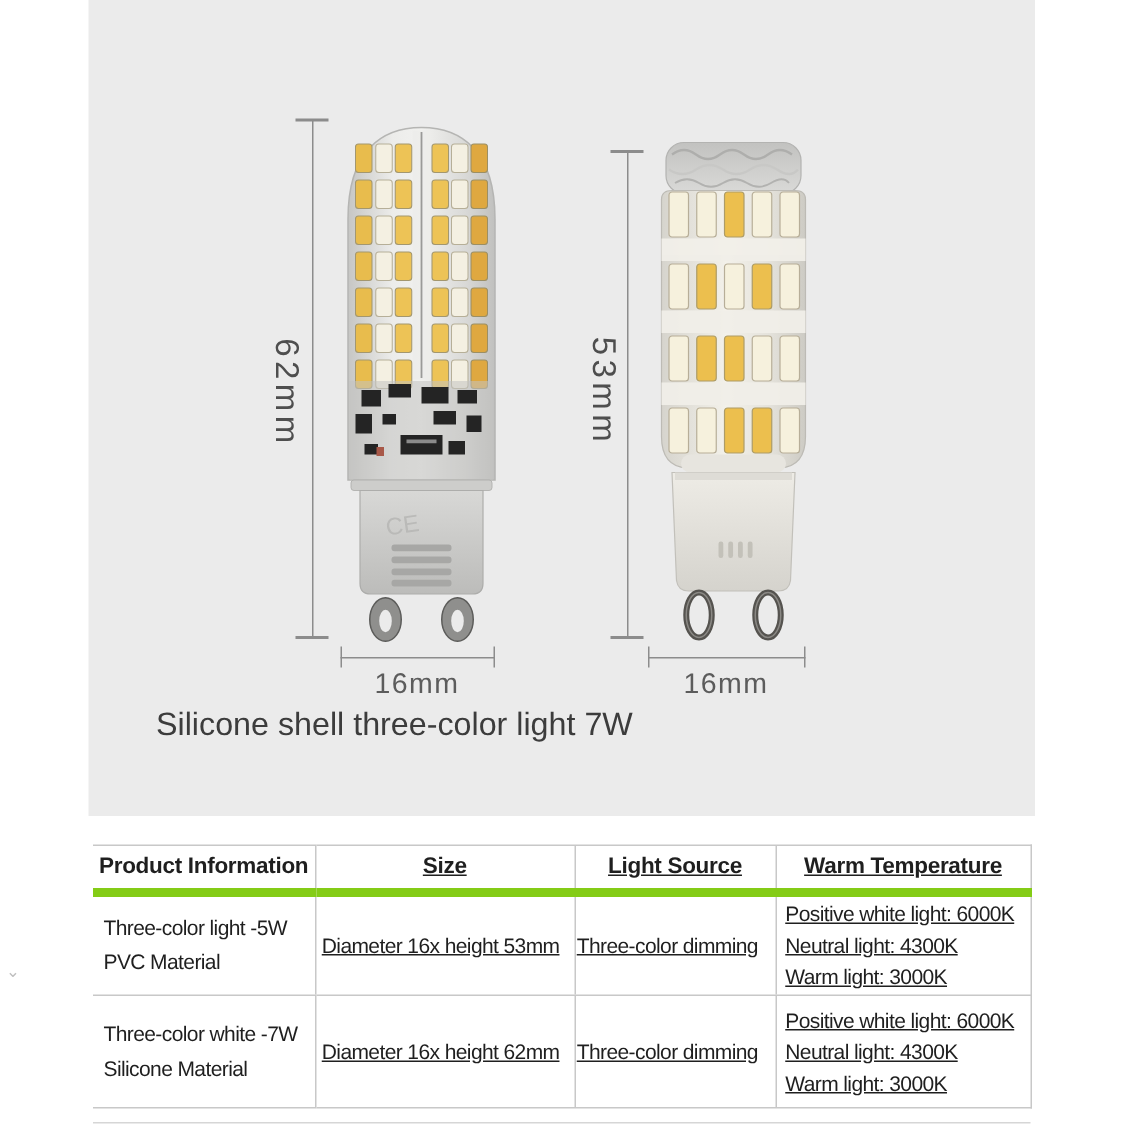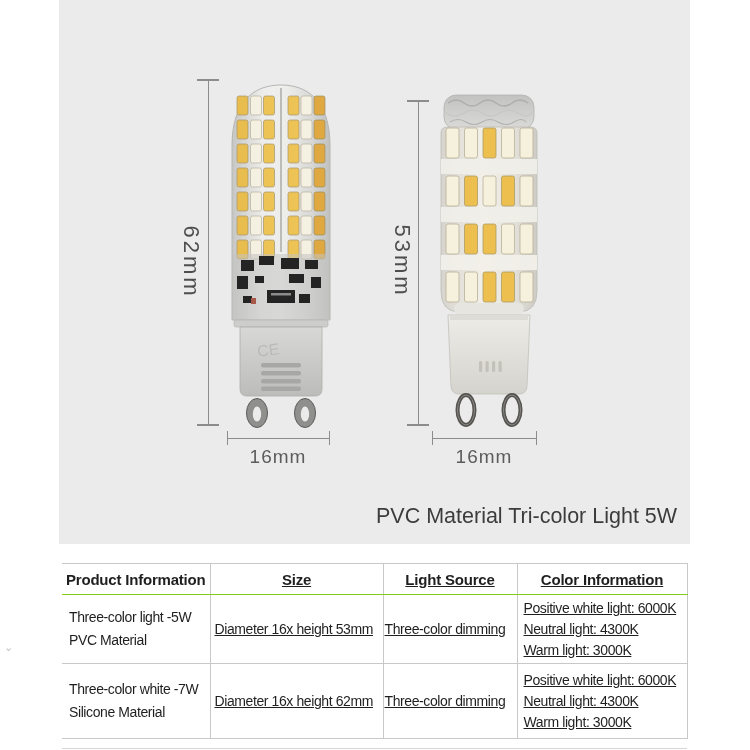--- a/index.html
+++ b/index.html
@@ -24,21 +24,21 @@
     white-space:nowrap;font-size:19px;letter-spacing:1px;color:#5c5c5c;}
 
   .caption{position:absolute;font-size:21.5px;color:#3c3c3c;white-space:nowrap;}
 
   
   table.spec{position:absolute;left:62px;top:563px;width:625px;border-collapse:collapse;
     table-layout:fixed;font-size:14px;letter-spacing:-0.4px;color:#1f1f1f;}
   table.spec col.c1{width:148px;} table.spec col.c2{width:173px;}
   table.spec col.c3{width:134px;} table.spec col.c4{width:170px;}
   table.spec th{font-size:15px;letter-spacing:-0.2px;font-weight:bold;text-align:center;
-    height:31px;border-top:1px solid #c8c8c8;border-bottom:1px solid #84cc16;}
+    height:31px;border-top:1px solid #c8c8c8;border-bottom:6px solid #84cc16;}
   table.spec td{vertical-align:middle;}
   table.spec tr.r1 td{height:69px;border-bottom:1px solid #c8c8c8;}
   table.spec tr.r2 td{height:75px;border-bottom:1px solid #c8c8c8;}
   table.spec th+th, table.spec td+td{border-left:1px solid #c8c8c8;text-decoration:underline;}
   table.spec th:last-child, table.spec td:last-child{border-right:1px solid #c8c8c8;}
   td.product{padding-left:7px;line-height:1.65;margin-left:20px;}
   td.size{padding-left:4px;}
   td.source{padding-left:1px;}
   td.temp{padding-left:6px;line-height:1.5;}
   .tline{display:block;}
@@ -201,35 +201,35 @@
   <div class="vline" style="left:418px;top:101px;height:324px;"></div>
   <div class="cap-h" style="left:407px;top:100px;"></div>
   <div class="cap-h" style="left:407px;top:424px;"></div>
   <div class="dim-label-v" style="left:402px;top:261px;">53mm</div>
 
   <div class="hline" style="left:432px;top:438px;width:105px;"></div>
   <div class="cap-v" style="left:432px;top:431px;"></div>
   <div class="cap-v" style="left:536px;top:431px;"></div>
   <div class="dim-label-h" style="left:484px;top:457px;">16mm</div>
 
-  <div class="caption" style="left:376px;top:504px;">PVC Material Tri-color Light 5W</div>
+  <div class="caption" style="left:104px;top:471px;">Silicone shell three-color light 7W</div>
 
   <table class="spec">
     <colgroup>
         <col class="c1">
         <col class="c2">
         <col class="c3">
         <col class="c4">
       </colgroup>
     <tbody>
         <tr>
       <th>Product Information</th>
       <th>Size</th>
       <th>Light Source</th>
-      <th>Color Information</th>
+      <th>Warm Temperature</th>
     </tr>
     <tr class="r1">
       <td class="product">
         <span class="tline">Three-color light -5W</span>
         <span class="tline">PVC Material</span>
       </td>
       <td class="size">Diameter 16x height 53mm</td>
       <td class="source">Three-color dimming</td>
       <td class="temp">
         <span class="tline">Positive white light: 6000K</span>

